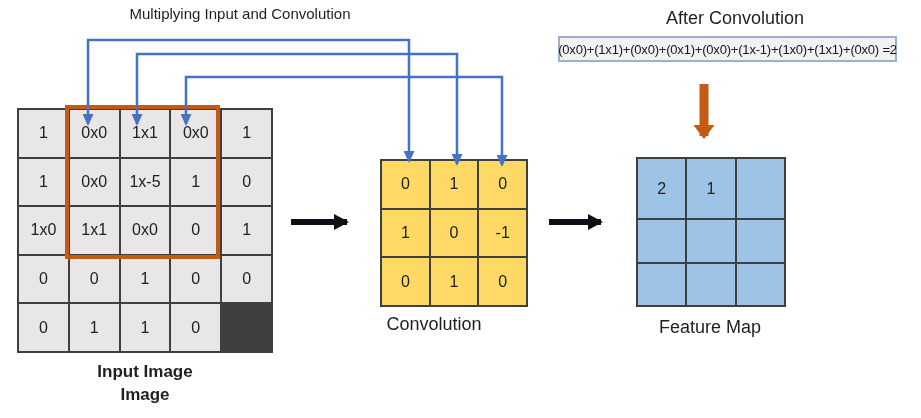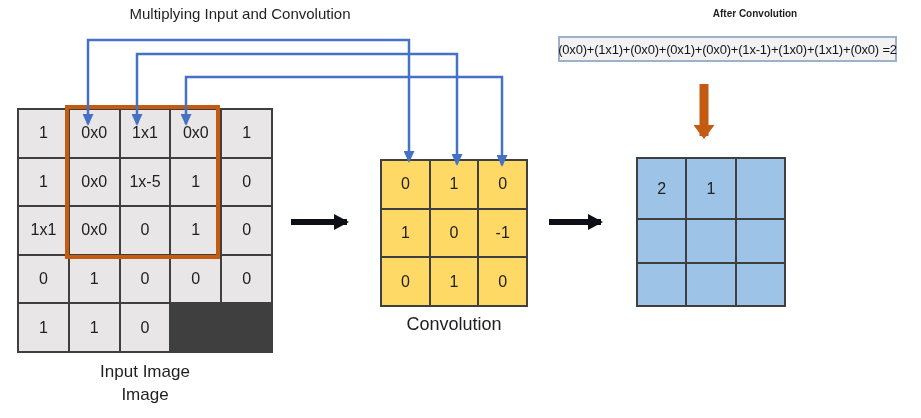--- a/index.html
+++ b/index.html
@@ -13,21 +13,21 @@
     --formula-box-border:#9FB0CB;
     --formula-box-fill:#F2F2F2;
     --text-dark:#1F1F1F;
   }
   html,body{margin:0;padding:0;background:#ffffff;}
   body{font-family:"Liberation Sans", sans-serif;color:var(--text-dark);}
   .canvas{position:relative;width:921px;height:418px;background:#ffffff;overflow:hidden;}
 
   .title{position:absolute;text-align:center;white-space:nowrap;}
   .t1{left:95px;top:5px;width:290px;font-size:15px;font-weight:500;}
-  .t2{left:620px;top:8px;width:270px;font-size:10px;font-weight:700;}
+  .t2{left:600px;top:8px;width:270px;font-size:18px;font-weight:400;}
 
   .formula-box{
     position:absolute;left:558px;top:36px;width:339px;height:26px;
     box-sizing:border-box;border:2px solid var(--formula-box-border);
     background:var(--formula-box-fill);
     display:flex;align-items:center;justify-content:center;
     font-size:13px;letter-spacing:-0.2px;white-space:nowrap;color:#14141c;
   }
 
   .grid{
@@ -45,22 +45,22 @@
   .feature-grid{left:636px;top:157px;width:150px;height:150px;grid-template-columns:repeat(3,1fr);}
   .feature-grid .cell{background:var(--feature-fill);}
 
   .highlight{
     position:absolute;left:65px;top:105px;width:155px;height:154px;
     box-sizing:border-box;border:4px solid var(--highlight-orange);
     pointer-events:none;
   }
 
   .label{position:absolute;text-align:center;font-size:18px;white-space:nowrap;}
-  .input-label{left:17px;top:360px;width:256px;font-size:17px;line-height:23px;}
-  .conv-label{left:354px;top:314px;width:200px;}
+  .input-label{left:17px;top:360px;width:256px;font-size:17px;line-height:23px;font-weight:bold;}
+  .conv-label{left:334px;top:314px;width:200px;}
   .fm-label{left:610px;top:317px;width:200px;}
 
   .overlay{position:absolute;left:0;top:0;pointer-events:none;}
   .s-blue{stroke:var(--connector-blue);stroke-width:2.5;fill:none;stroke-linejoin:miter;}
   .f-blue{fill:var(--connector-blue);}
   .s-black{stroke:var(--black-arrow);stroke-width:6;fill:none;}
   .f-black{fill:var(--black-arrow);}
   .s-orange{stroke:var(--highlight-orange);stroke-width:9;fill:none;}
   .f-orange{fill:var(--highlight-orange);}
 </style>
@@ -80,20 +80,21 @@
       <div class="cell">1</div>
       <div class="cell">0x0</div>
       <div class="cell">1x1</div>
       <div class="cell">0x0</div>
       <div class="cell">1</div>
       <div class="cell">1</div>
       <div class="cell">0x0</div>
       <div class="cell">1x-5</div>
       <div class="cell">1</div>
       <div class="cell">0</div>
+      <div class="cell">1x0</div>
       <div class="cell">1x1</div>
       <div class="cell">0x0</div>
       <div class="cell">0</div>
       <div class="cell">1</div>
       <div class="cell">0</div>
       <div class="cell">0</div>
       <div class="cell">1</div>
       <div class="cell">0</div>
       <div class="cell">0</div>
       <div class="cell">0</div>
@@ -126,20 +127,21 @@
       <div class="cell"></div>
       <div class="cell"></div>
       <div class="cell"></div>
     </div>
 
   <div class="label input-label">
     <div>Input Image</div>
     <div>Image</div>
   </div>
   <div class="label conv-label">Convolution</div>
+  <div class="label fm-label">Feature Map</div>
 
   <svg class="overlay" width="921" height="418" viewBox="0 0 921 418" xmlns="http://www.w3.org/2000/svg">
     <defs>
       <marker id="mBlue" markerUnits="userSpaceOnUse" markerWidth="12" markerHeight="11" refX="10" refY="5.5" orient="auto-start-reverse">
         <path d="M0,0 L12,5.5 L0,11 Z" class="f-blue"></path>
       </marker>
       <marker id="mBlack" markerUnits="userSpaceOnUse" markerWidth="15" markerHeight="16" refX="13" refY="8" orient="auto">
         <path d="M0,0 L15,8 L0,16 Z" class="f-black"></path>
       </marker>
       <marker id="mOrange" markerUnits="userSpaceOnUse" markerWidth="14" markerHeight="21" refX="11" refY="10.5" orient="auto">

